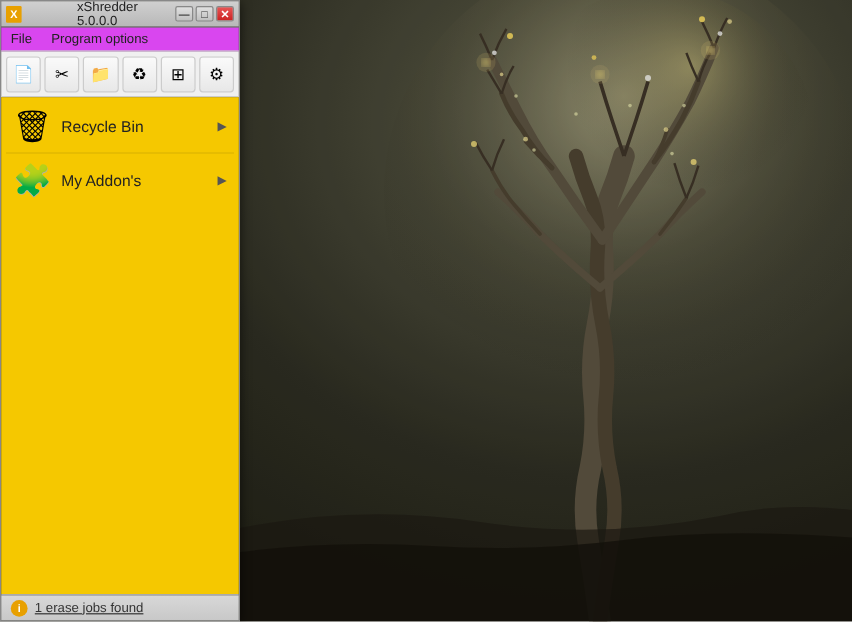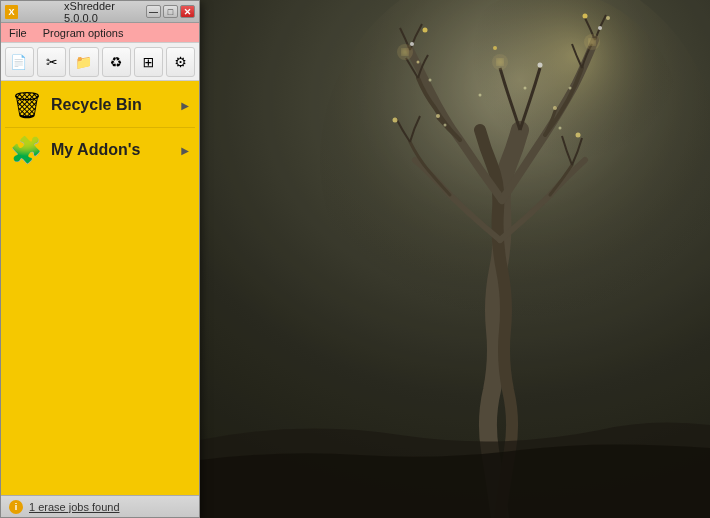--- a/index.html
+++ b/index.html
@@ -111,21 +111,21 @@
       color: #333;
     }
 
     .title-btn-close {
       background: linear-gradient(to bottom, #e85555, #cc2222);
       color: white;
     }
 
     
     .menu-bar {
-      background: #fca5a5;
+      background: #d946ef;
       height: 20px;
       display: flex;
       align-items: center;
       padding: 0 4px;
       border-bottom: 1px solid #ccc;
       gap: 8px;
       flex-shrink: 0;
     }
 
     .menu-item {
@@ -183,23 +183,23 @@
       height: 32px;
       margin-right: 8px;
       display: flex;
       align-items: center;
       justify-content: center;
       font-size: 22px;
       flex-shrink: 0;
     }
 
     .list-item-label {
-      font-size: 16px;
+      font-size: 13px;
       color: #222;
-      font-weight: 700;
+      font-weight: 400;
       text-align: center;
     }
 
     .list-item-arrow {
       position: absolute;
       right: 6px;
       font-size: 10px;
       color: #555;
     }
 

